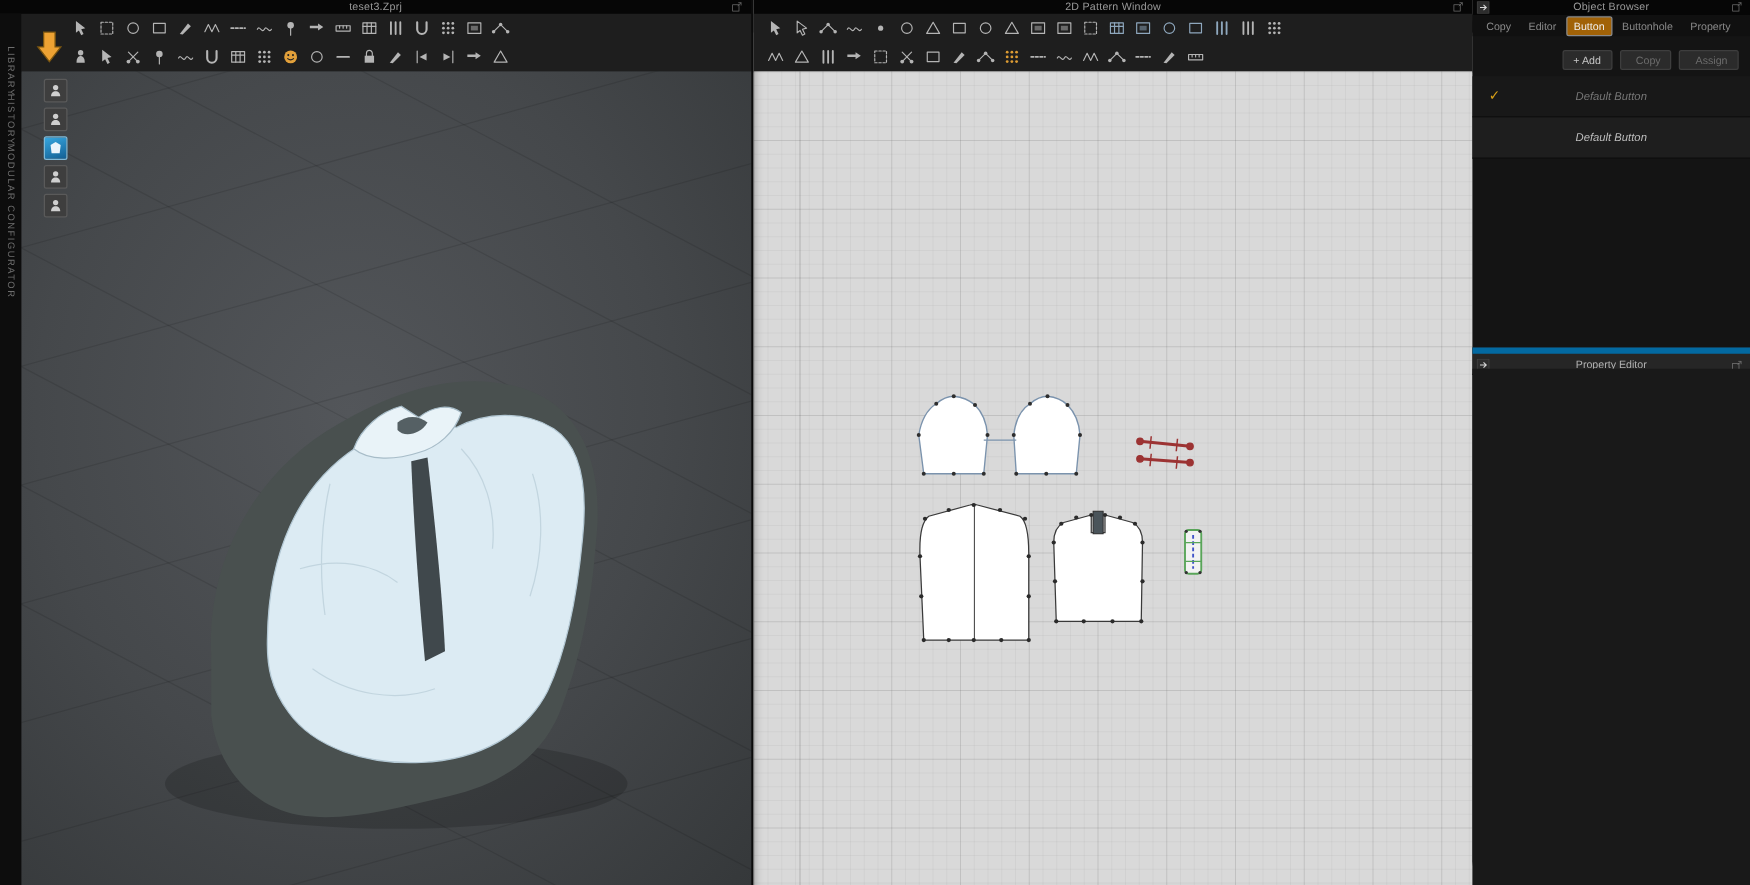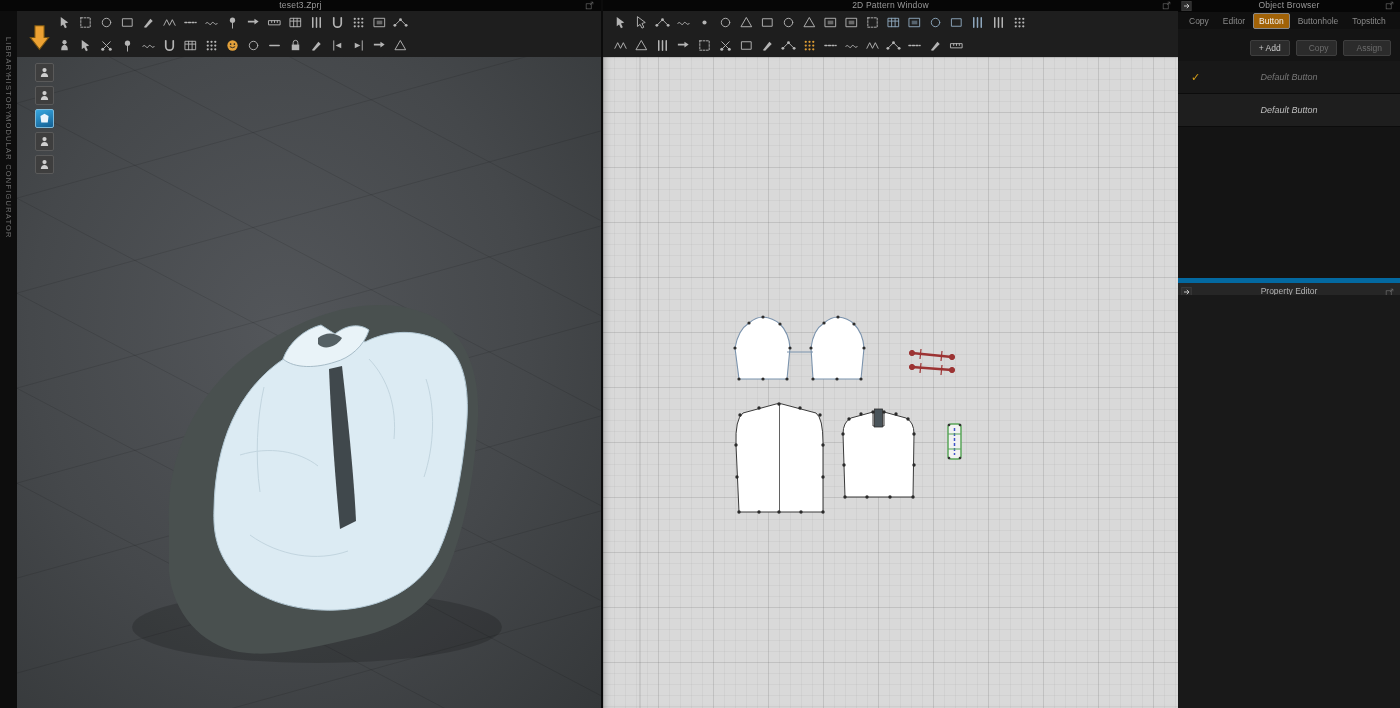--- a/index.html
+++ b/index.html
@@ -728,21 +728,21 @@
             <path d="M9 7 L14 2 M14 2 h-4 M14 2 v4" stroke="#9a9a9a" fill="none"></path>
           </svg>
       </span>
     </div>
 
     <div id="ob-tabs">
       <span class="ob-tab">Copy</span>
       <span class="ob-tab">Editor</span>
       <span class="ob-tab active">Button</span>
       <span class="ob-tab">Buttonhole</span>
-      <span class="ob-tab">Topstitch</span>
+      <span class="ob-tab">Property</span>
     </div>
 
     <div id="ob-actions">
       <button class="ob-btn">+ Add</button>
       <button class="ob-btn dim">Copy</button>
       <button class="ob-btn dim">Assign</button>
     </div>
 
     <div id="ob-list">
       <div class="ob-row r1">

